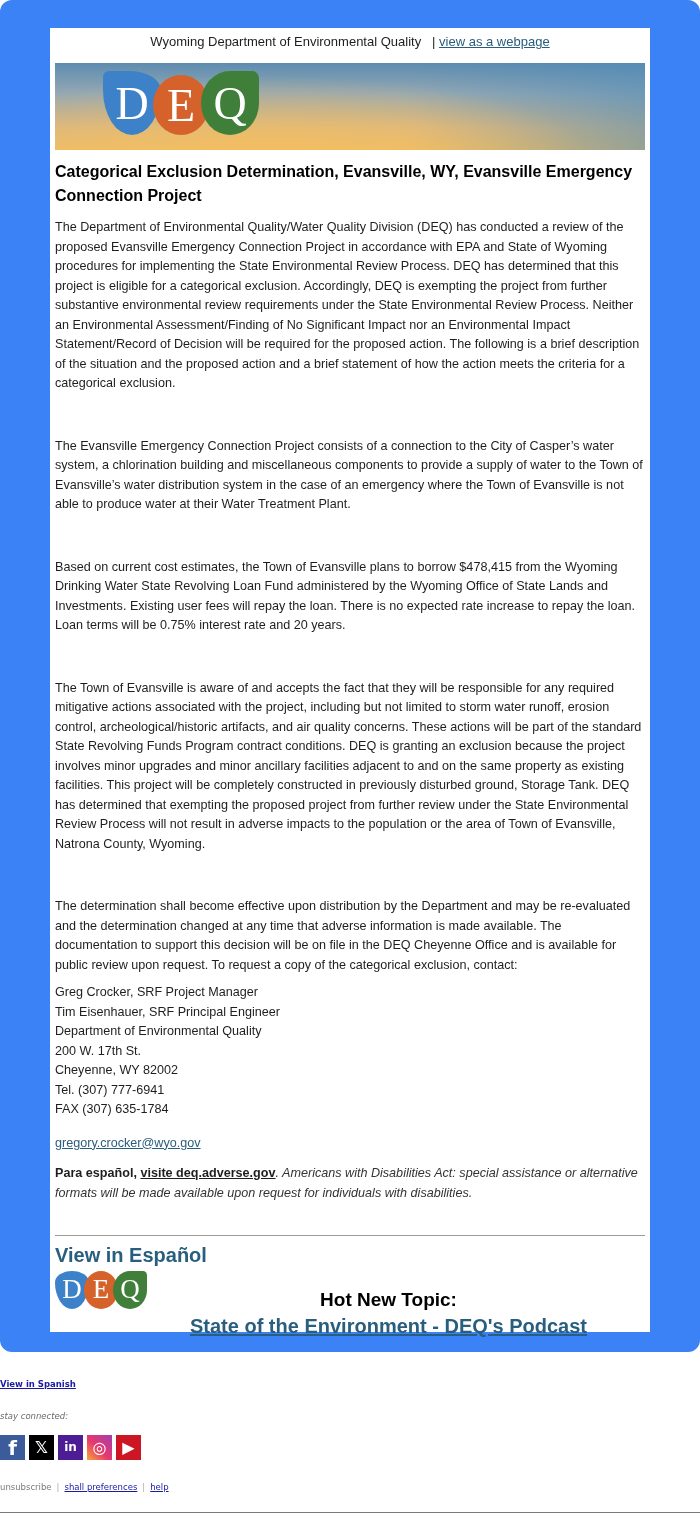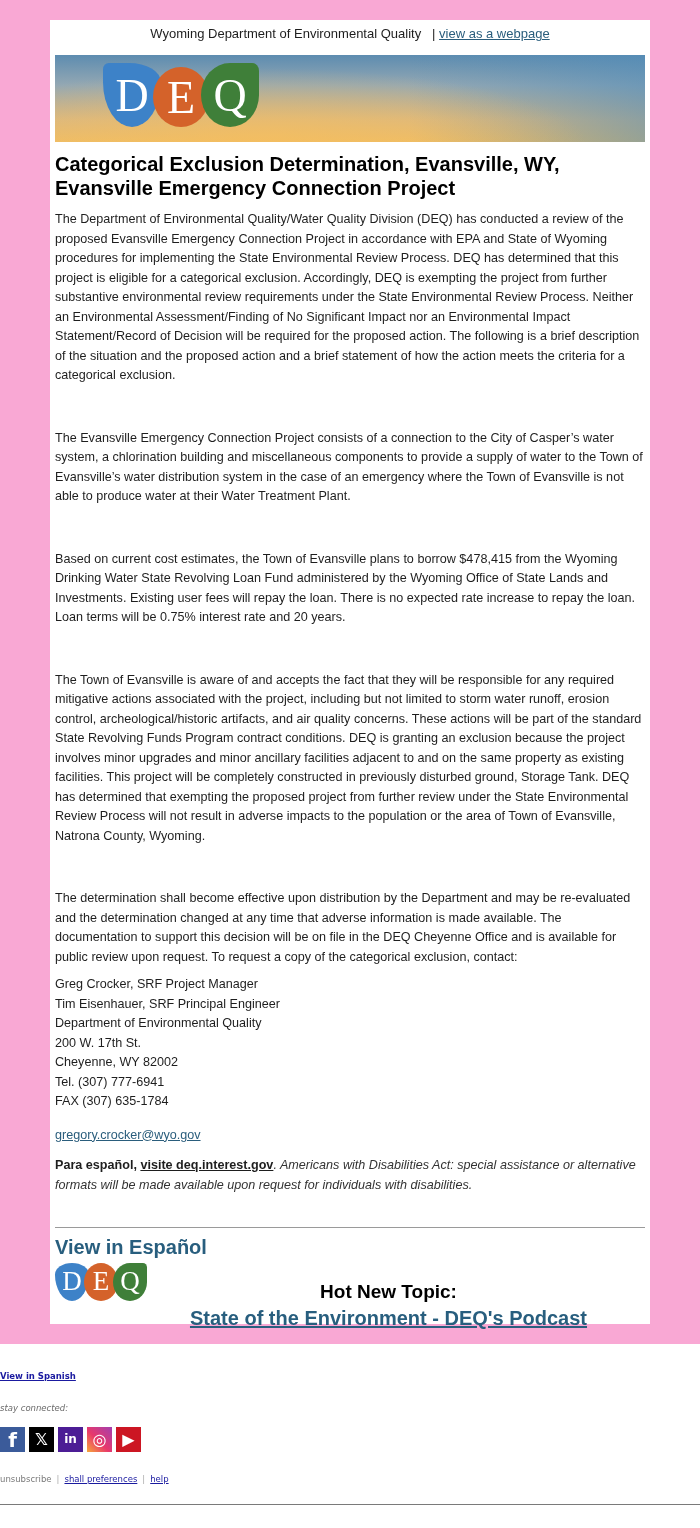--- a/index.html
+++ b/index.html
@@ -1,18 +1,18 @@
 <!DOCTYPE html>
 <html><head>
 <meta charset="utf-8">
 <style>
   * { box-sizing: border-box; margin: 0; padding: 0; }
   html, body { width: 700px; background: #ffffff; }
   body { font-family: "Liberation Sans", sans-serif; color: #1e1e1e; }
-  .outer { background: #f9a8d4; width: 700px; padding: 20px 0 20px 0; }
+  .outer { background: #3b82f6; width: 700px; padding: 28px 0 20px 0; border-radius: 12px; }
   .card { background: #ffffff; width: 600px; margin: 0 auto 0 50px; padding: 0 5px 0 5px; }
   .preheader { text-align: center; font-size: 13px; padding: 6px 0 14px 0; color: #1e1e1e; }
   .preheader a { color: #2a5d7c; text-decoration: underline; }
   .banner {
     height: 87px; width: 590px; position: relative; overflow: hidden;
     background: linear-gradient(180deg, #5d8cb0 0%, #94a8b3 35%, #d9b882 75%, #eebd66 100%);
   }
   .banner::before {
     content: ""; position: absolute; inset: 0;
     background: radial-gradient(ellipse at 35% 100%, rgba(245,190,95,0.75) 0%, rgba(245,190,95,0) 60%),
@@ -20,21 +20,21 @@
   }
   .logo { position: absolute; left: 48px; top: 8px; display: flex; }
   .drop { width: 58px; height: 64px; display: flex; align-items: center; justify-content: center;
           font-family: "Liberation Serif", serif; color: #fff; font-size: 46px; margin-right: -8px; position: relative; }
   .drop.d { background: #3d82c8; border-radius: 55% 55% 50% 50% / 30% 30% 70% 70%; border-top-left-radius: 10%; }
   .drop.e { background: #d4622a; border-radius: 50%; width: 56px; height: 60px; margin-top: 4px; }
   .drop.q { background: #3f7f39; border-radius: 50% 12% 50% 50%; }
   .banner-text { position: absolute; left: 215px; top: 18px; color: #2a2a2a; }
   .banner-text .l1 { font-size: 17px; font-weight: bold; letter-spacing: 2.5px; }
   .banner-text .l2 { font-family: "Liberation Serif", serif; font-size: 27px; letter-spacing: 2px; margin-top: 2px; }
-  h1 { font-size: 20px; line-height: 24px; font-weight: bold; color: #000; margin: 10px 0 10px 0; }
+  h1 { font-size: 16px; line-height: 24px; font-weight: bold; color: #000; margin: 10px 0 10px 0; }
   p.body { font-size: 12.6px; line-height: 19.5px; color: #1e1e1e; margin-bottom: 43px; }
   p.body.tight { margin-bottom: 8px; }
   .contact div { font-size: 12.6px; line-height: 19.5px; }
   .email { display: inline-block; margin-top: 16px; font-size: 12.6px; color: #2a5d7c; text-decoration: underline; }
   .spanish { font-size: 12.6px; line-height: 20px; margin-top: 12px; }
   .spanish b a { color: #1e1e1e; }
   .spanish i { color: #333; }
   hr.sep { border: none; border-top: 1px solid #9a9a9a; margin: 32px 0 8px 0; }
   .view-es { font-size: 20px; font-weight: bold; color: #285e7e; }
   .promo { display: flex; align-items: flex-start; height: 65px; }
@@ -97,21 +97,21 @@
       <div>Department of Environmental Quality</div>
       <div>200 W. 17th St.</div>
       <div>Cheyenne, WY 82002</div>
       <div>Tel. (307) 777-6941</div>
       <div>FAX (307) 635-1784</div>
     </div>
 
     <a href="#" class="email">gregory.crocker@wyo.gov</a>
 
     <p class="spanish">
-      <b><span>Para español, </span><a href="#">visite deq.interest.gov</a></b><i>. Americans with Disabilities Act: special assistance or alternative formats will be made available upon request for individuals with disabilities.</i>
+      <b><span>Para español, </span><a href="#">visite deq.adverse.gov</a></b><i>. Americans with Disabilities Act: special assistance or alternative formats will be made available upon request for individuals with disabilities.</i>
     </p>
 
     <hr class="sep">
 
     <div class="view-es">View in Español</div>
 
     <div class="promo">
       <div class="mini-logo">
         <span class="d">D</span>
         <span class="e">E</span>

